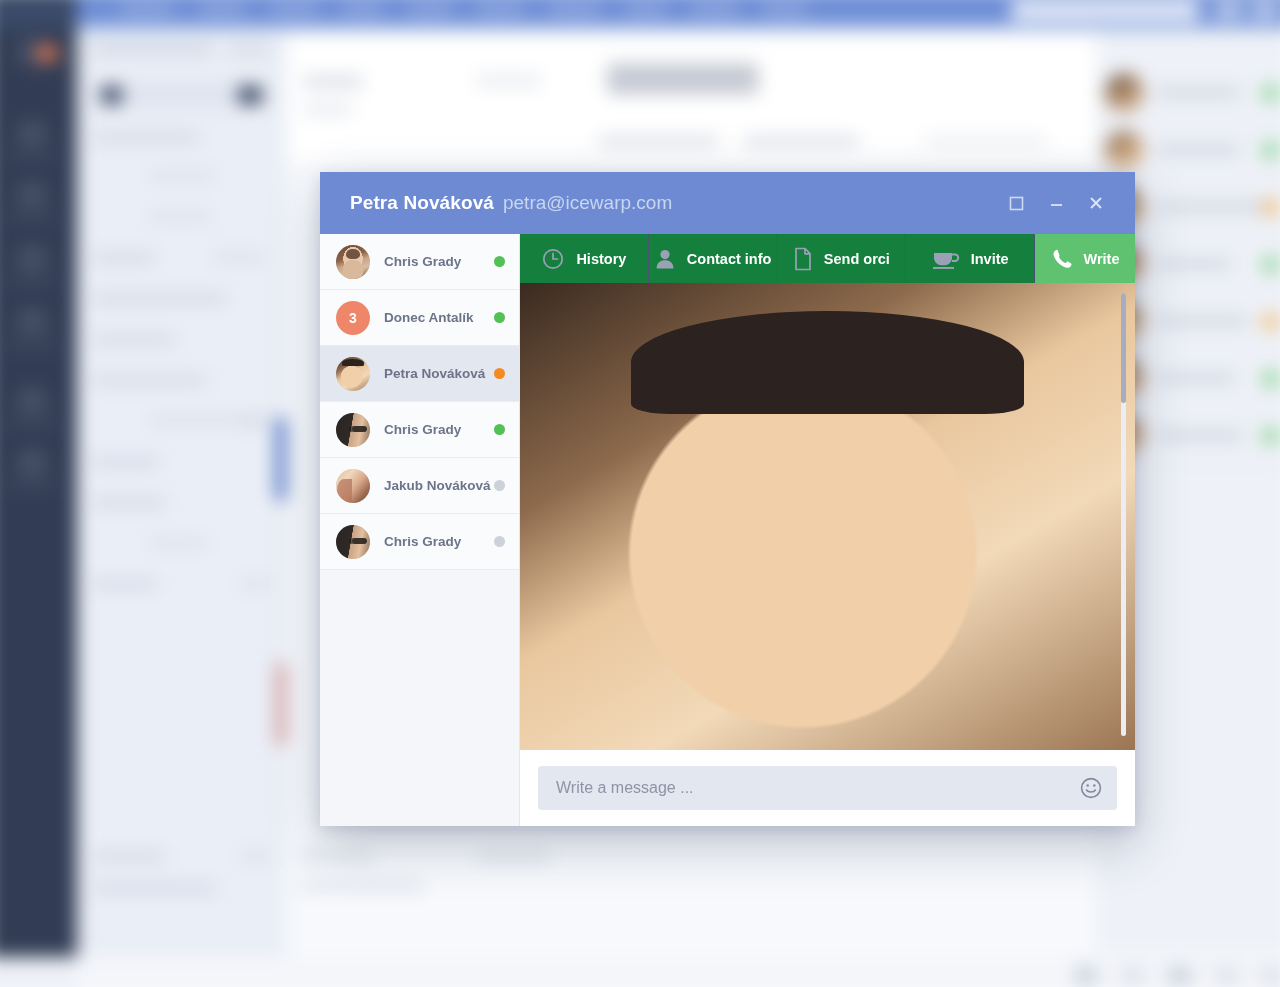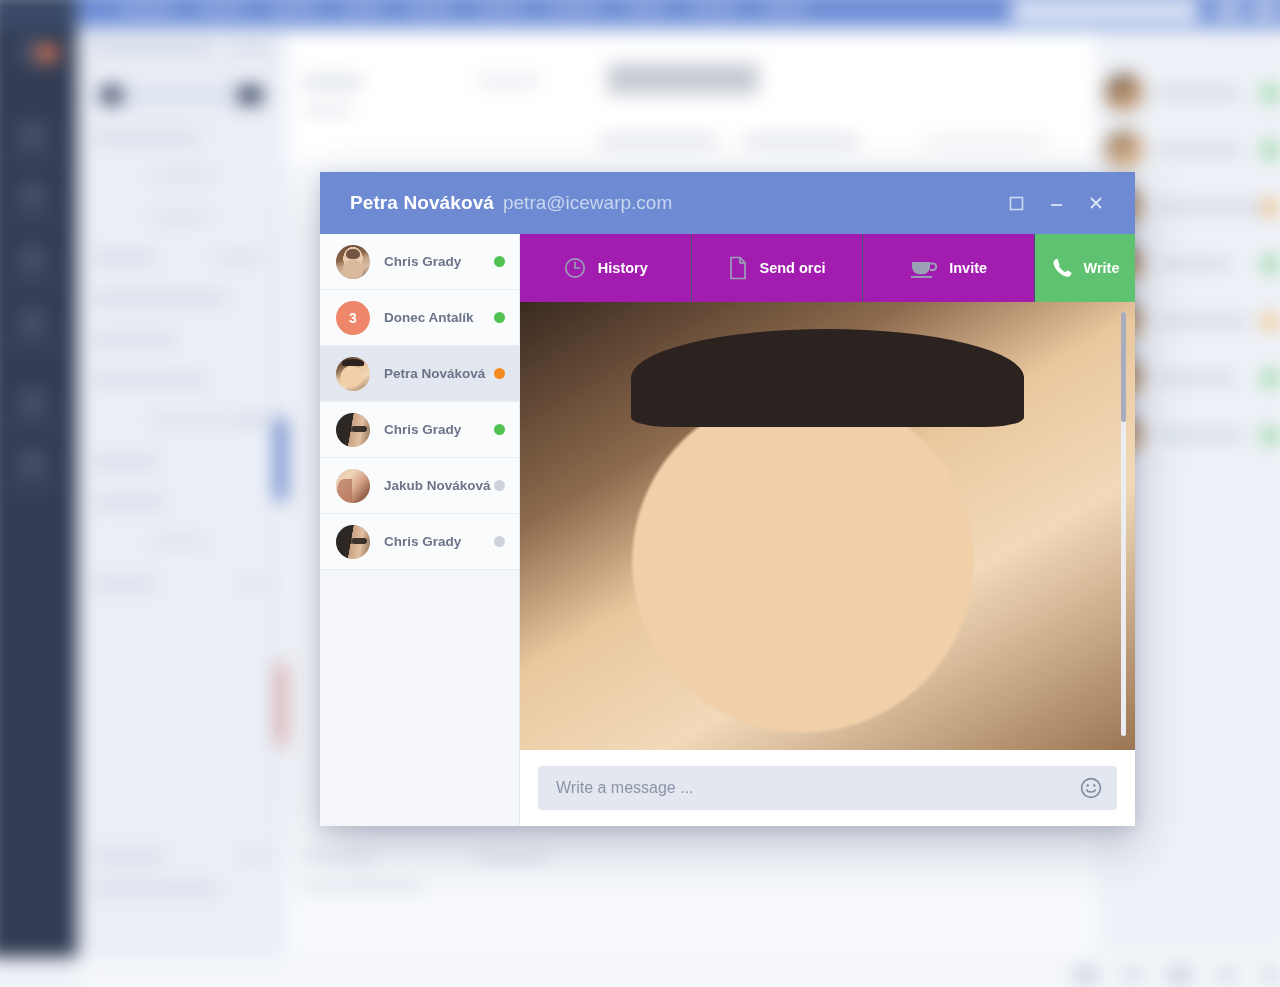--- a/index.html
+++ b/index.html
@@ -155,21 +155,21 @@
     width: 34px; height: 34px; border-radius: 50%;
     background: #ef8669; color: #fff;
     display: flex; align-items: center; justify-content: center;
     font-size: 14px; font-weight: bold; flex: 0 0 34px;
   }
   .contacts-rest { background: #f4f6fa; height: 100%; }
 
   
   .chat-col { flex: 1; display: flex; flex-direction: column; min-width: 0; }
 
-  .action-bar { height: 68px; display: flex; background: #a21caf; }
+  .action-bar { height: 49px; display: flex; background: #15803d; }
   .action-btn {
     flex: 1; display: flex; align-items: center; justify-content: center;
     color: #ffffff; font-size: 14.5px; font-weight: bold;
     border-right: 1px solid #4a5271;
     cursor: pointer; gap: 11px;
   }
   .action-btn .ab-icon { display:flex; align-items:center; }
   .action-btn.call {
     background: #5fc271; border-right: none; flex: 0 0 100px;
   }
@@ -435,20 +435,29 @@
         <div class="action-btn">
           <span class="ab-icon">
             <svg width="24" height="24" viewBox="0 0 24 24">
                 <circle cx="12" cy="12" r="9.2" fill="none" stroke="#9aa0b6" stroke-width="1.7"></circle>
                 <path d="M12 6.4 V12 H16.6" fill="none" stroke="#9aa0b6" stroke-width="1.7" stroke-linecap="round"></path>
               </svg>
           </span>
           <span>History</span>
         </div>
 
+        <div class="action-btn">
+          <span class="ab-icon">
+            <svg width="22" height="24" viewBox="0 0 22 24">
+                <circle cx="11" cy="7.6" r="4.6" fill="#9aa0b6"></circle>
+                <path d="M2.6 21.5 C2.6 15.6 6.4 13.3 11 13.3 C15.6 13.3 19.4 15.6 19.4 21.5 Z" fill="#9aa0b6"></path>
+              </svg>
+          </span>
+          <span>Contact info</span>
+        </div>
 
         <div class="action-btn">
           <span class="ab-icon">
             <svg width="20" height="24" viewBox="0 0 20 24">
                 <path d="M3 1.5 H12 L17 6.6 V22.5 H3 Z" fill="none" stroke="#9aa0b6" stroke-width="1.7" stroke-linejoin="round"></path>
                 <path d="M12 1.7 V6.8 H17" fill="none" stroke="#9aa0b6" stroke-width="1.7" stroke-linejoin="round"></path>
               </svg>
           </span>
           <span>Send orci</span>
         </div>

